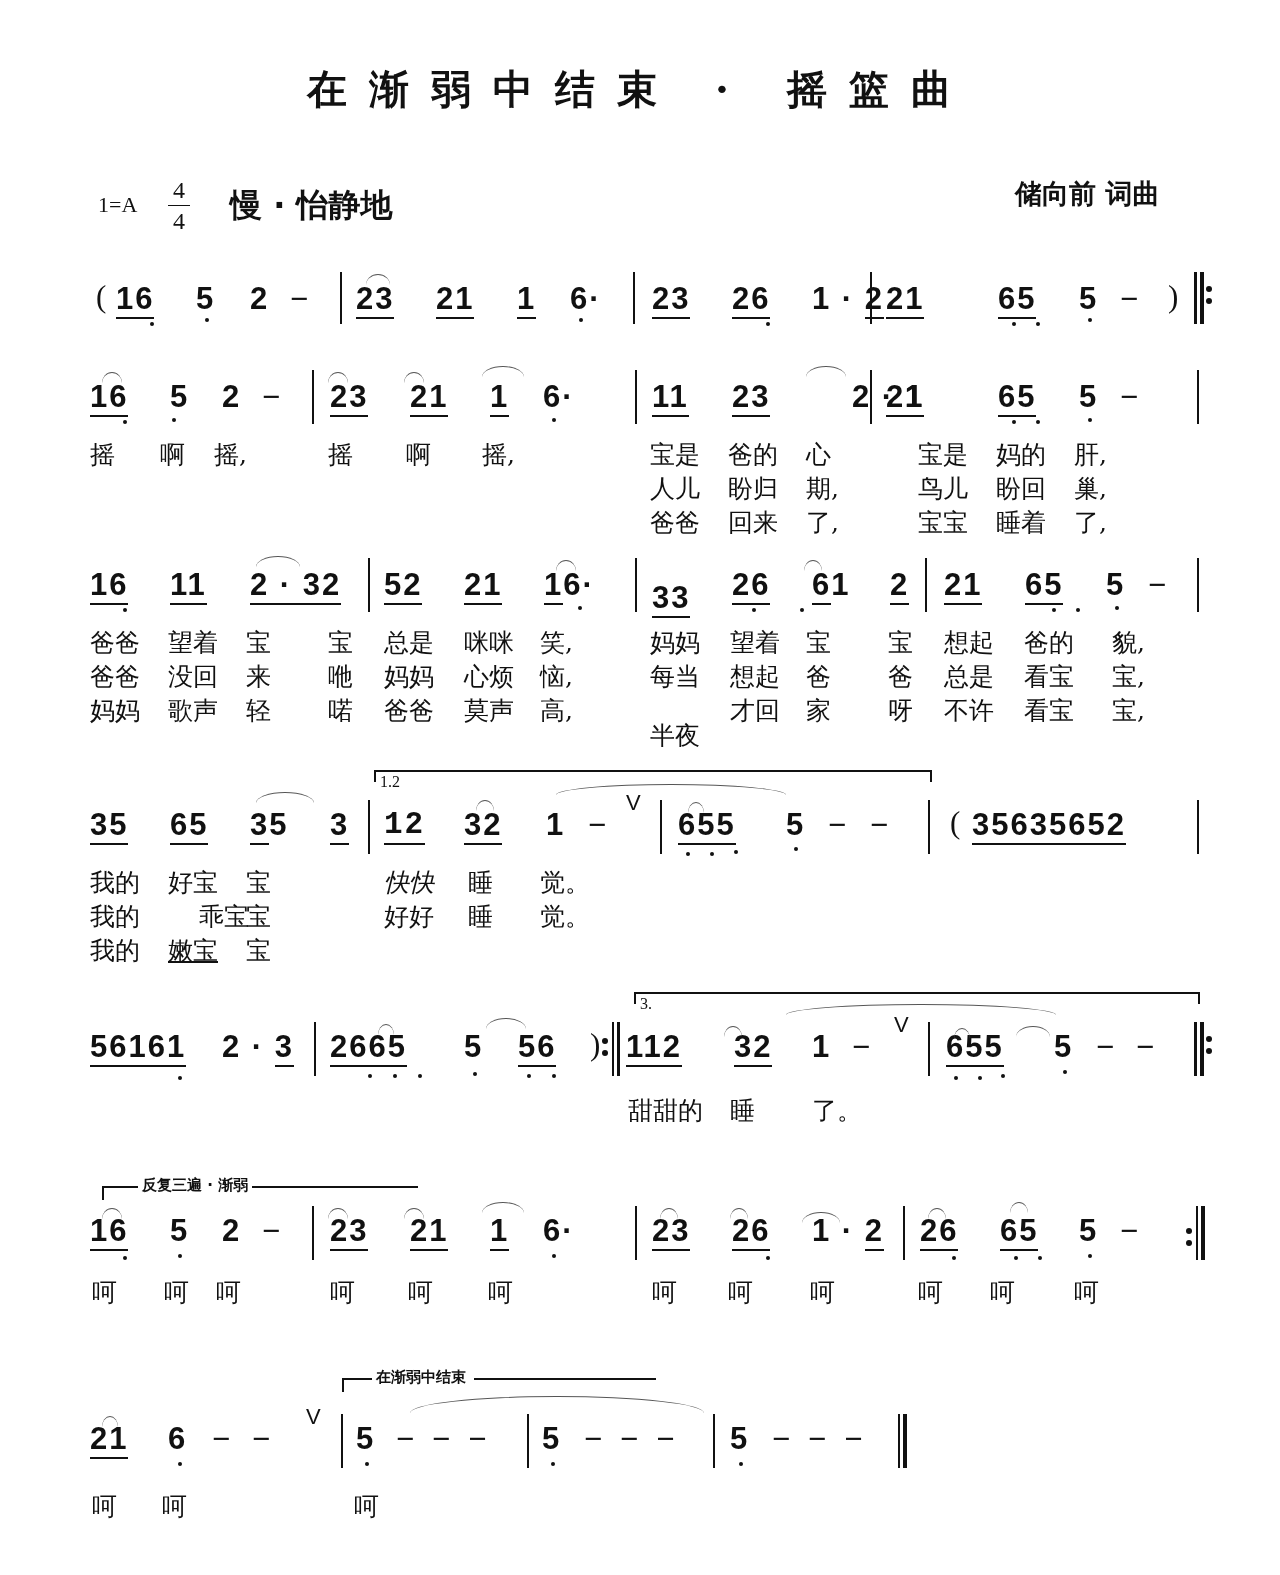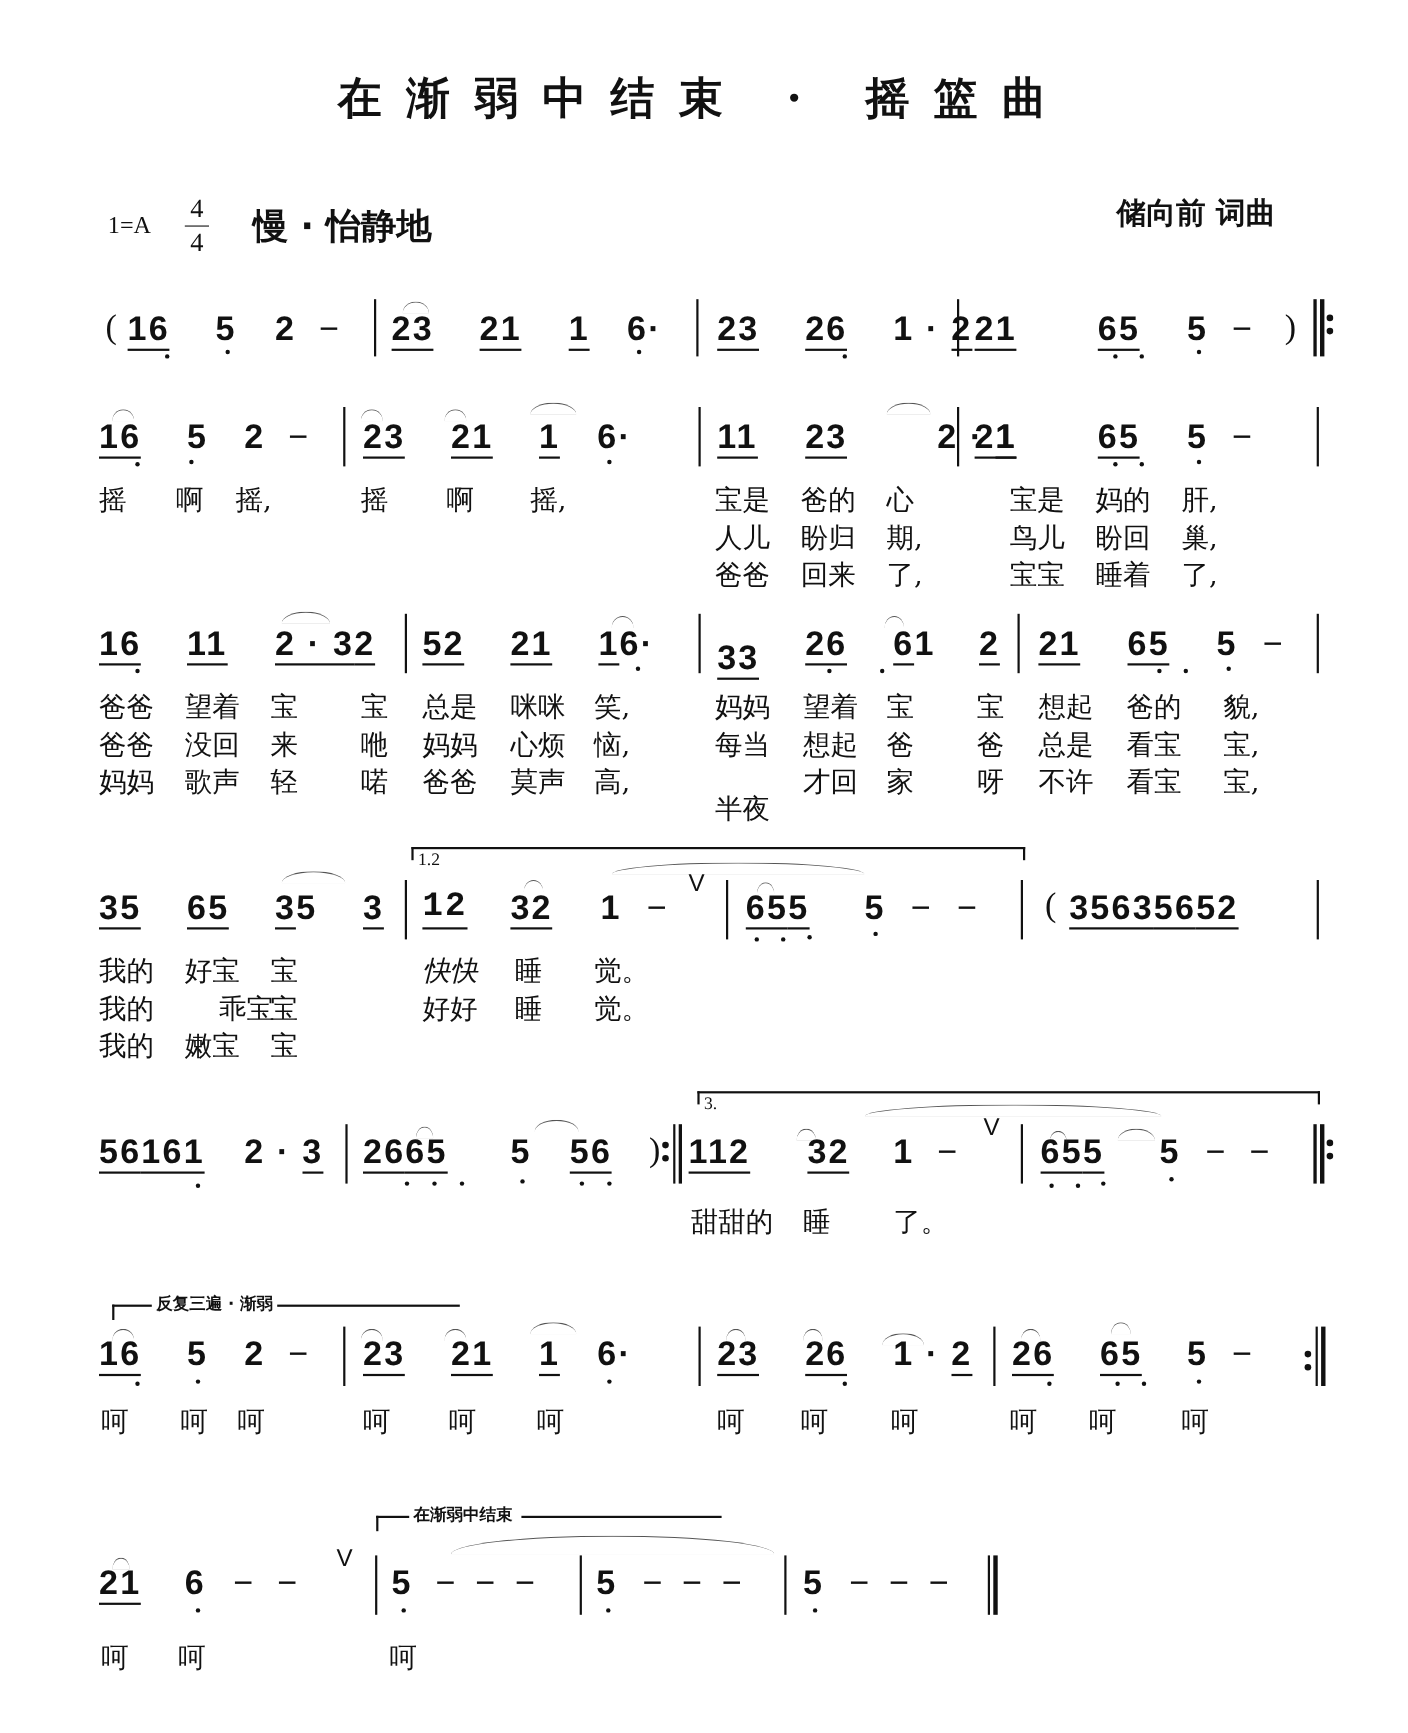--- a/index.html
+++ b/index.html
@@ -247,21 +247,21 @@
   <span class="ly" style="left:384px;top:866px;font-style:italic;">快快</span>
   <span class="ly" style="left:468px;top:866px;">睡</span>
   <span class="ly" style="left:540px;top:866px;">觉。</span>
   <span class="ly" style="left:90px;top:900px;">我的</span>
   <span class="ly" style="left:168px;top:900px;margin-left:31px;">乖宝</span>
   <span class="ly" style="left:246px;top:900px;">宝</span>
   <span class="ly" style="left:384px;top:900px;">好好</span>
   <span class="ly" style="left:468px;top:900px;">睡</span>
   <span class="ly" style="left:540px;top:900px;">觉。</span>
   <span class="ly" style="left:90px;top:934px;">我的</span>
-  <span class="ly" style="left:168px;top:934px;">嫩宝</span>
+  <span class="ly" style="left:168px;top:934px;text-decoration:underline;">嫩宝</span>
   <span class="ly" style="left:246px;top:934px;">宝</span>
 </div>
 
 <div>
   <div class="bracket" style="left:634px;top:992px;width:562px;"></div>
   <span class="abs vb" style="left:640px;top:995px;font-family:'Liberation Serif',serif;font-size:16px;">3.</span>
 
   <span class="n" style="left:90px;top:1030px;"><u>56</u><u>161</u></span>
   <span class="n" style="left:222px;top:1030px;">2 · <u>3</u></span>
   <div class="bar" style="left:314px;top:1022px;height:54px;"></div>

